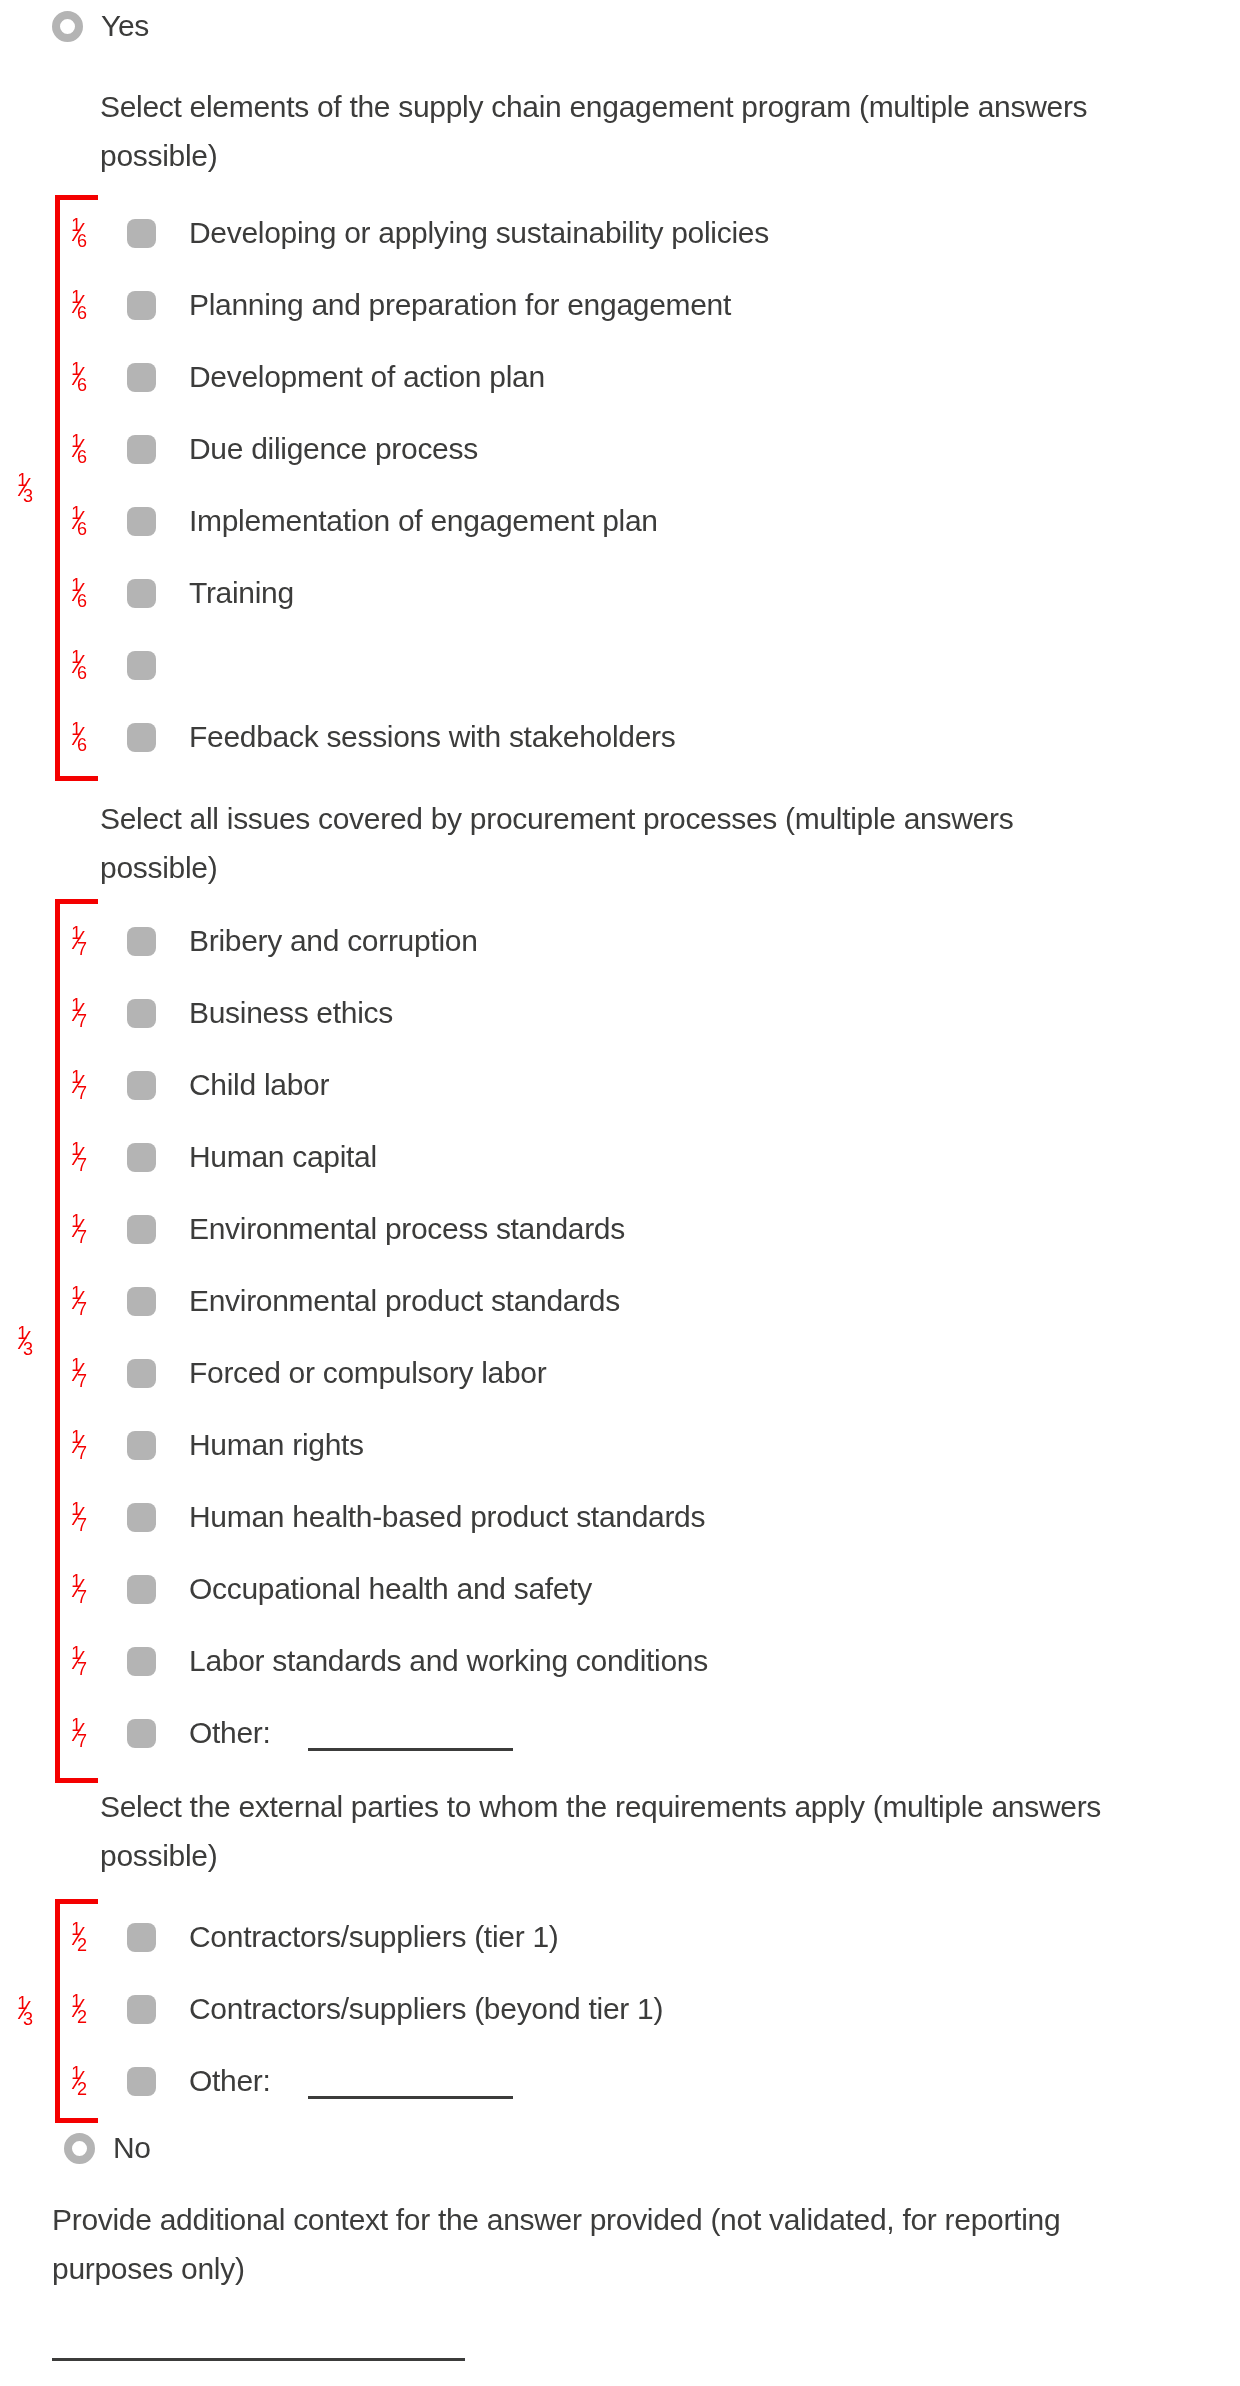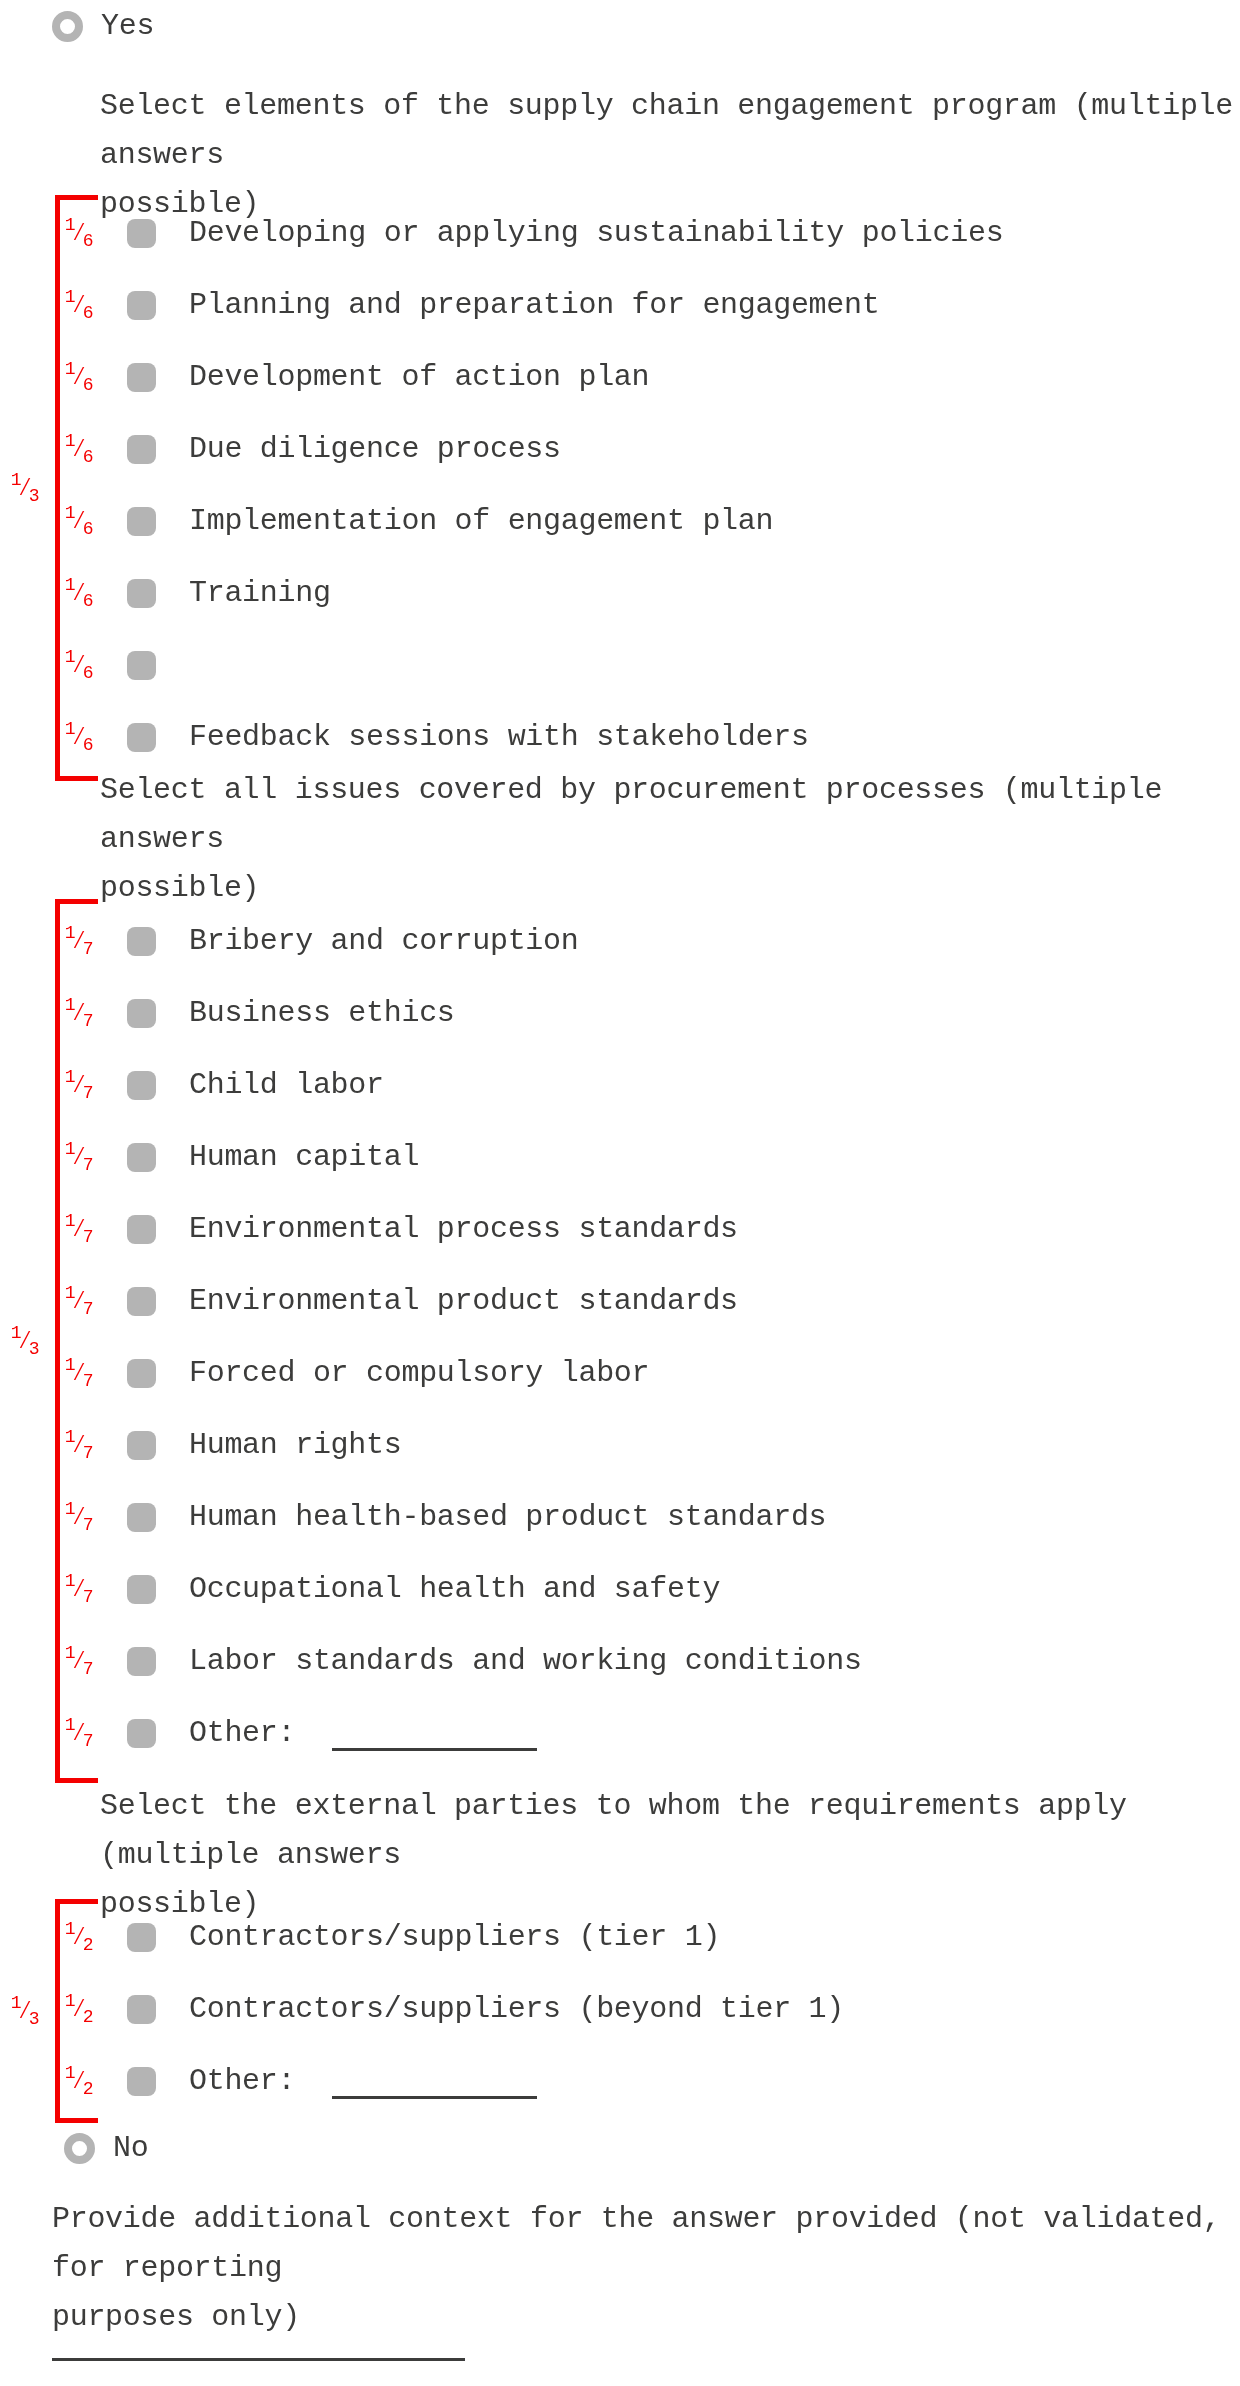--- a/index.html
+++ b/index.html
@@ -7,21 +7,21 @@
     --text:#3c3c3b;
     --gray:#b4b4b4;
     --bg:#ffffff;
   }
   html,body{margin:0;padding:0;background:var(--bg);}
   .page{
     position:relative;
     width:1240px;height:2386px;
     background:var(--bg);
     color:var(--text);
-    font-family:Liberation Mono, monospace;
+    font-family:Liberation Sans, sans-serif;
     font-size:30px;
     letter-spacing:-0.3px;
     overflow:hidden;
   }
   .radio-row{
     position:absolute;
     display:flex;align-items:center;gap:18px;
     height:40px;
   }
   .radio{
@@ -84,21 +84,21 @@
   }
   .answer-line{
     position:absolute;
     border-top:3px solid var(--text);
     height:0;
   }
   
   #yes-row{left:52px;top:6px;}
   #q1{left:100px;top:82px;}
   #list1{left:55px;top:195px;width:1100px;height:586px;padding-top:2px;}
-  #q2{left:100px;top:766px;}
+  #q2{left:100px;top:794px;}
   #list2{left:55px;top:899px;width:1100px;height:884px;padding-top:6px;}
   #q3{left:100px;top:1782px;}
   #list3{left:55px;top:1899px;width:1100px;height:224px;padding-top:2px;}
   #no-row{left:64px;top:2128px;}
   #note{left:52px;top:2195px;}
   #context-line{left:52px;top:2358px;width:413px;}
 </style>
 </head>
 <body>
 

